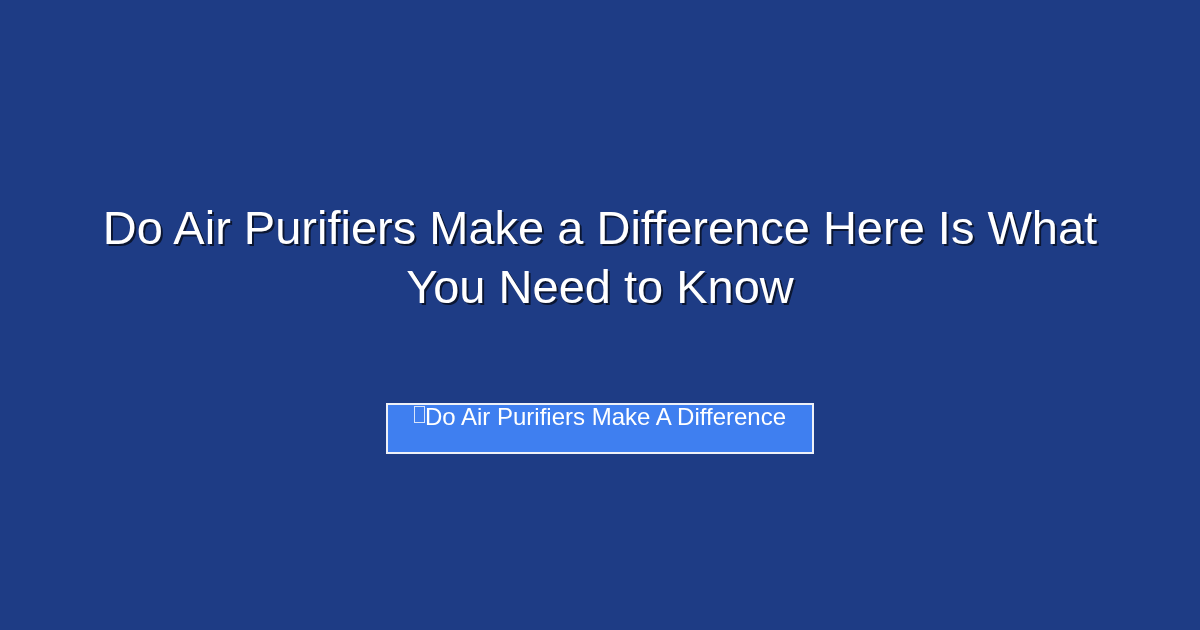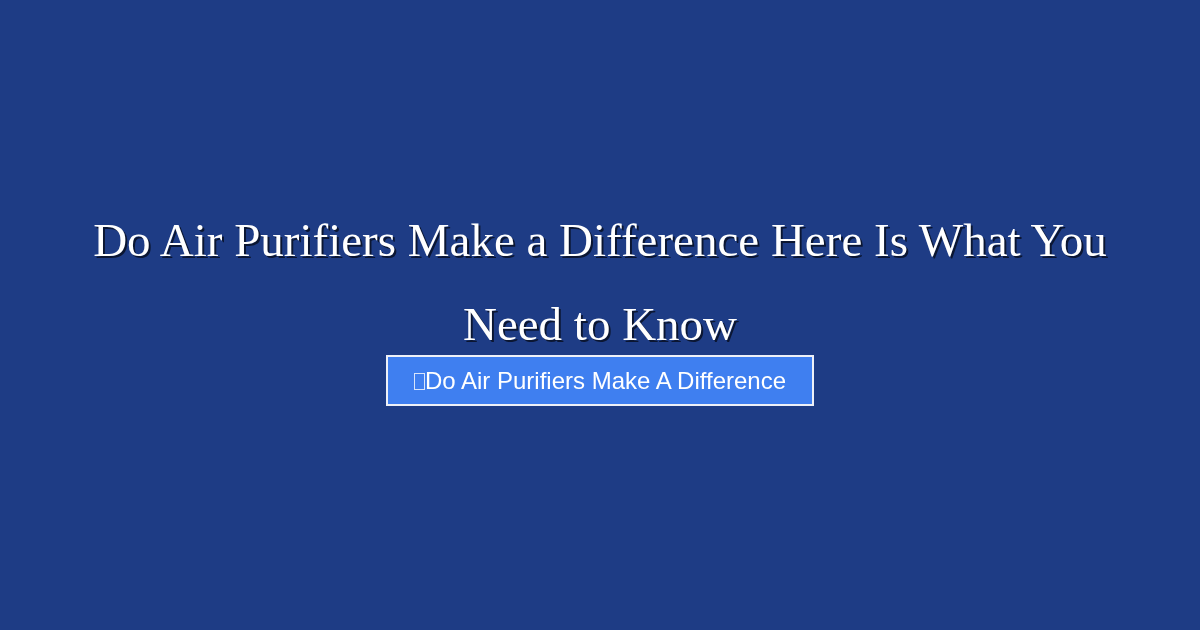--- a/index.html
+++ b/index.html
@@ -30,56 +30,56 @@
 
   .headline {
     width: 1060px;
     margin: 0;
     padding: 0;
     position: absolute;
     top: 198px;
     left: 70px;
     text-align: center;
     color: #ffffff;
-    font-family: Liberation Serif, serif;
+    font-family: Liberation Sans, sans-serif;
     font-weight: 400;
     font-size: 47px;
-    line-height: 84px;
+    line-height: 59px;
     letter-spacing: 0px;
     text-shadow: 2px 2px 0px rgba(0, 0, 0, 0.62);
     white-space: normal;
   }
 
   .cta-wrap {
     position: absolute;
     top: 355px;
     left: 0;
     width: 1200px;
     display: flex;
     justify-content: center;
   }
 
   .cta-button {
     box-sizing: border-box;
     display: inline-flex;
-    align-items: center;
     justify-content: center;
     height: 51px;
     padding: 0 26px;
     background: #3f7ff0;
     border: 2px solid #eef1f8;
     border-radius: 0;
     color: #ffffff;
     font-family: "Liberation Sans", sans-serif;
     font-size: 24px;
     font-weight: 400;
     line-height: 1;
     white-space: nowrap;
     cursor: pointer;
     text-decoration: none;
+    margin-top: 48px;
   }
 
   
   .tofu-glyph {
     display: inline-block;
     width: 11px;
     height: 17px;
     box-sizing: border-box;
     border: 1.6px solid #d7e4fb;
     background: transparent;

